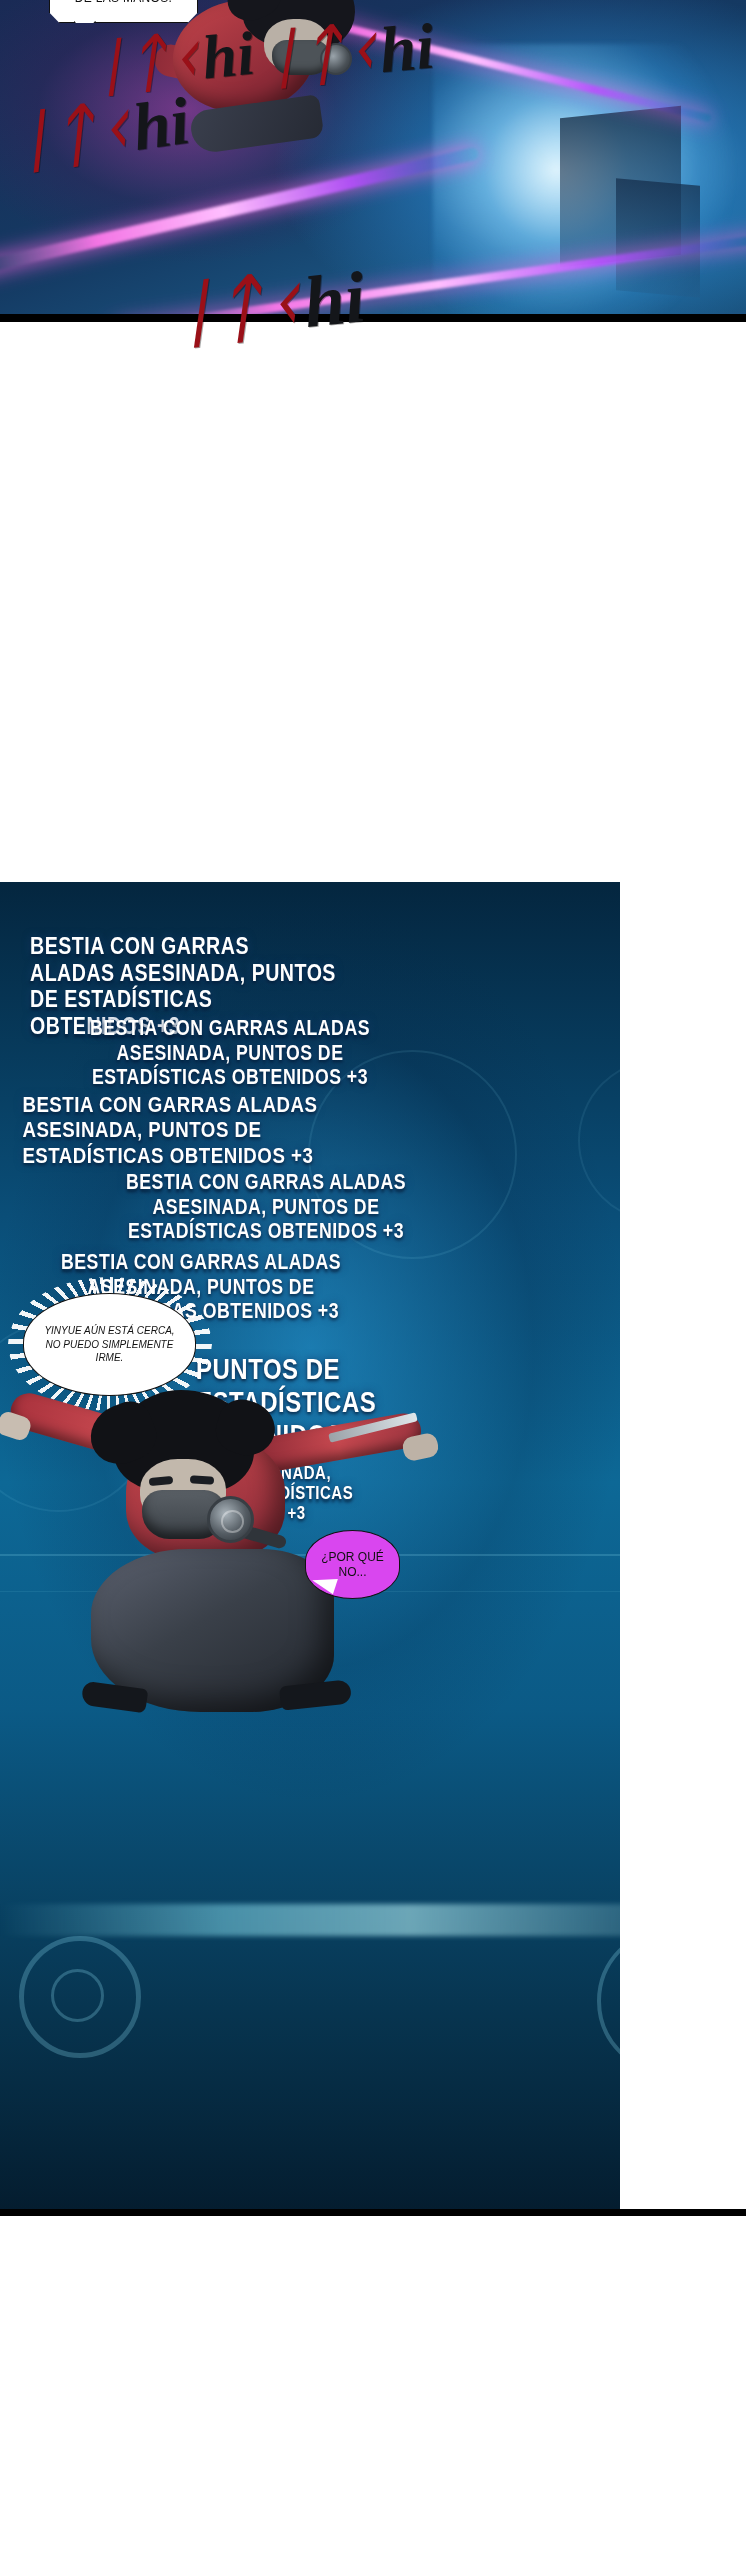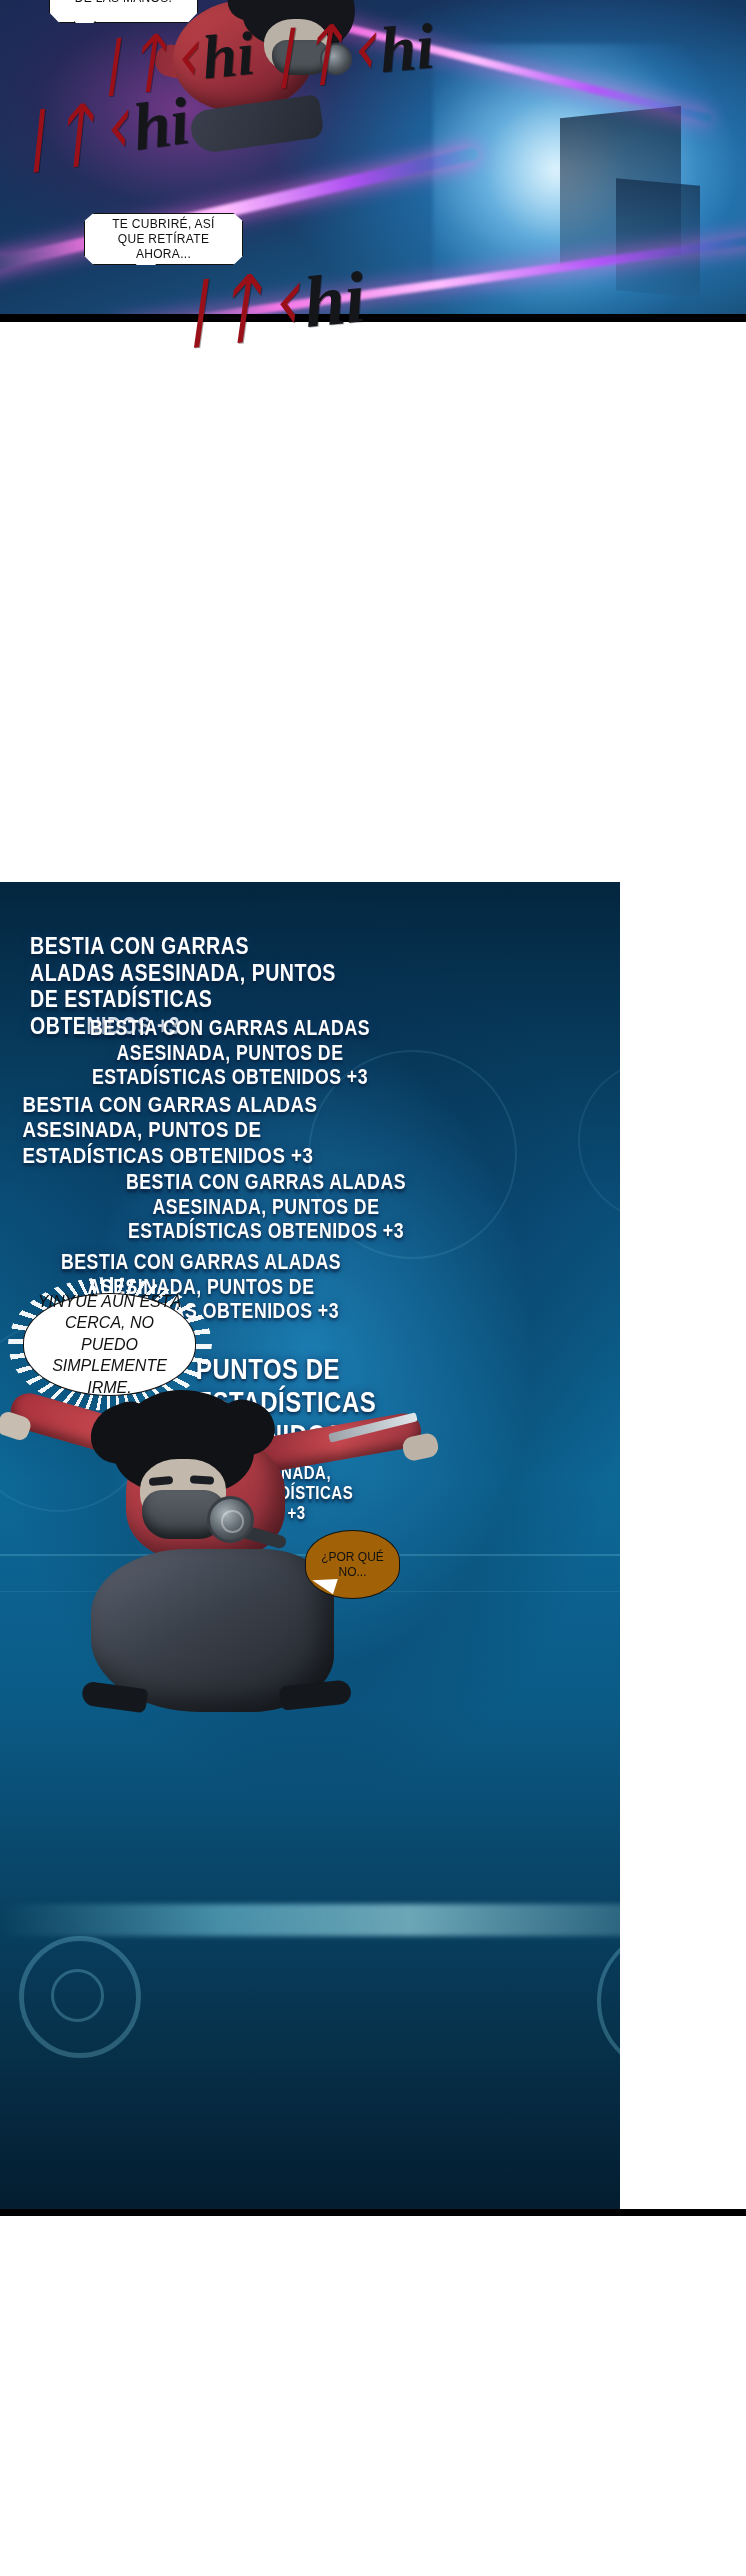--- a/index.html
+++ b/index.html
@@ -290,21 +290,21 @@
     position: absolute;
     left: 23px; top: 411px;
     width: 173px; height: 103px;
     background: #ffffff;
     border: 1.9px solid #111;
     border-radius: 50% / 48%;
     display: flex;
     align-items: center;
     justify-content: center;
     text-align: center;
-    font-size: 16px;
+    font-size: 10px;
     font-style: italic;
     color: #111;
     padding: 7.5px 13px;
     box-sizing: border-box;
     line-height: 1.35;
     text-transform: uppercase;
   }
   .spikes {
     position: absolute;
     left: 7.5px; top: 395px;
@@ -314,21 +314,21 @@
     border-radius: 50%;
     opacity: 0.95;
     -webkit-mask-image: radial-gradient(ellipse 50% 50% at 50% 50%, rgba(0,0,0,0) 58%, rgba(0,0,0,1) 62%, rgba(0,0,0,1) 100%);
             mask-image: radial-gradient(ellipse 50% 50% at 50% 50%, rgba(0,0,0,0) 58%, rgba(0,0,0,1) 62%, rgba(0,0,0,1) 100%);
   }
 
   .bub-why {
     position: absolute;
     left: 305px; top: 648px;
     width: 93px; height: 67px;
-    background: #a16207;
+    background: #d946ef;
     border: 1.9px solid #111;
     border-radius: 50% / 45%;
     display: flex;
     align-items: center;
     justify-content: center;
     text-align: center;
     font-size: 12px;
     color: #111;
     text-transform: uppercase;
     line-height: 1.25;
@@ -538,24 +538,20 @@
     </div>
     <div class="sfx sfx1">
       <span>ᛁᛏᚲ</span><span class="tail-i">hi</span>
     </div>
 
     <div class="bubble bub-top">
       <span>DE LAS MANOS.</span>
       <span class="tail"></span>
     </div>
 
-    <div class="bubble bub-mid">
-      <span>TE CUBRIRÉ, ASÍ QUE RETÍRATE AHORA...</span>
-      <span class="tail"></span>
-    </div>
   </div>
 
   <div class="panel-divider" style="top:317px;height:0px;"></div>
   <div class="panel-divider" style="top:314px;height:7.5px;"></div>
 
   <div class="gap" style="top:322px;height:560px;"></div>
   <div class="sfx sfx4" style="left:173px; top:276px; z-index:5;">
     <span>ᛁᛏᚲ</span><span class="tail-i">hi</span>
   </div>
 

